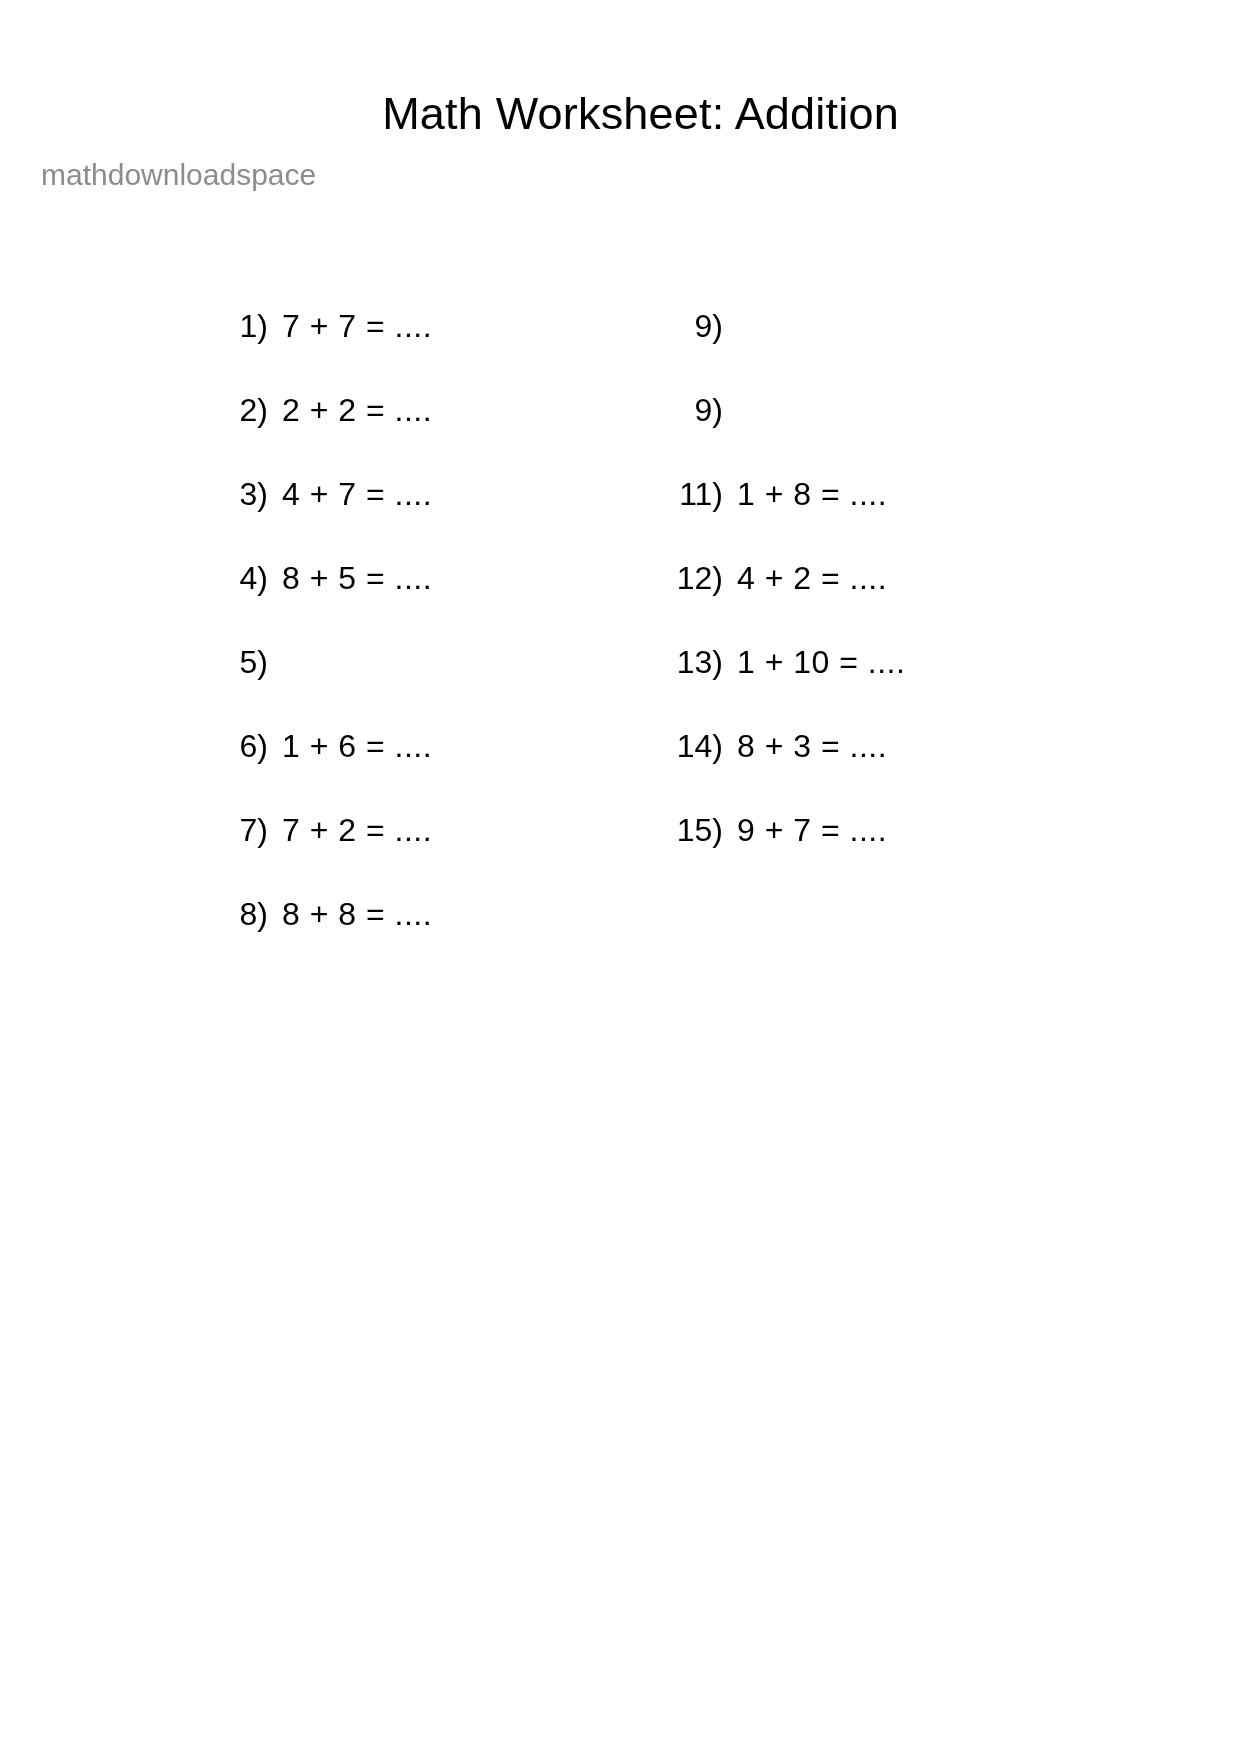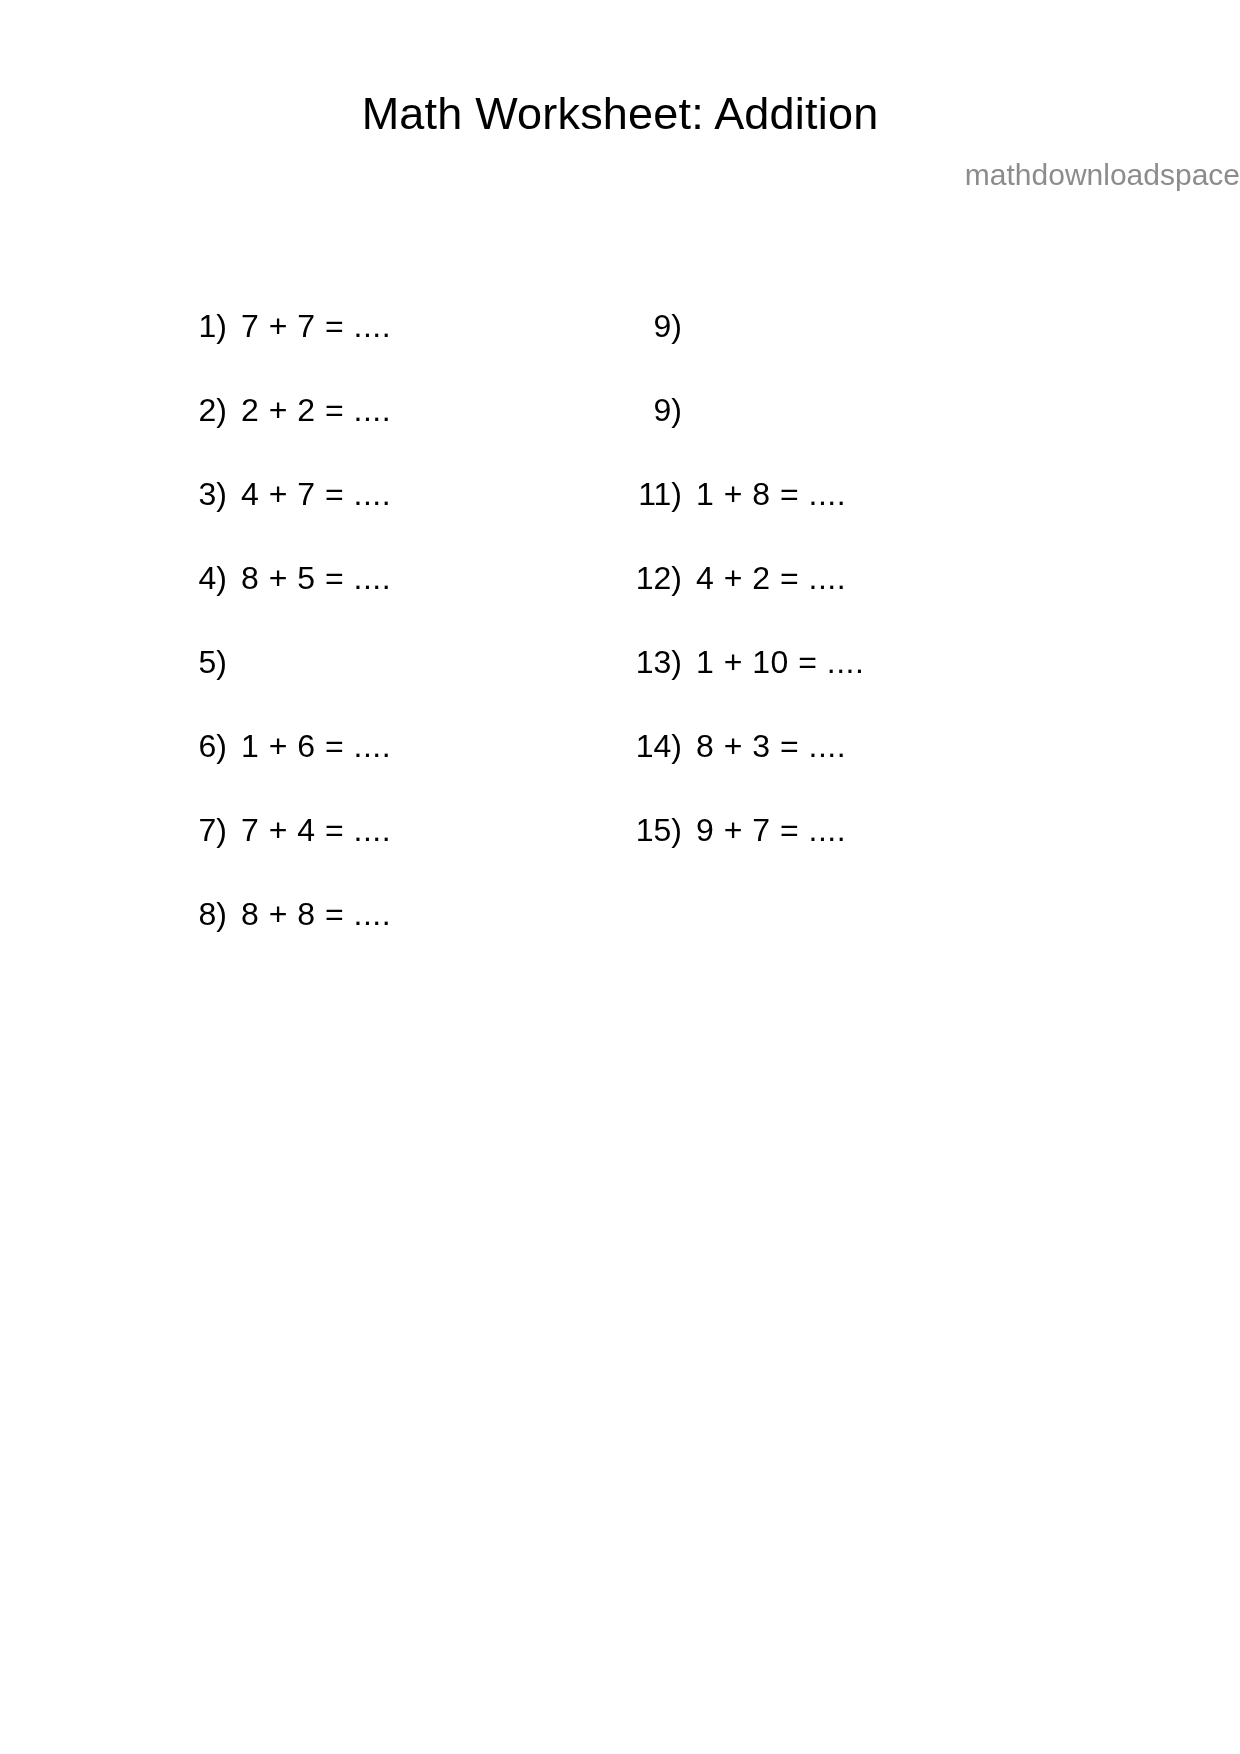--- a/index.html
+++ b/index.html
@@ -13,32 +13,33 @@
     font-family: "Liberation Sans", sans-serif;
     color: #000000;
     position: relative;
     overflow: hidden;
   }
   .page {
     width: 1240px;
     height: 1754px;
     position: relative;
     box-sizing: border-box;
+    padding-left: 41px;
   }
   .title {
     text-align: center;
     font-size: 45px;
     font-weight: 400;
     color: #000000;
     margin: 0;
     padding-top: 88px;
     letter-spacing: 0.2px;
   }
   .subtitle {
-    text-align: right;
+    text-align: left;
     font-size: 30px;
     font-weight: 400;
     color: #8c8c8c;
     margin: 0;
     padding-top: 18px;
   }
   .problems {
     margin-top: 92px;
     padding-left: 175px;
     display: flex;
@@ -106,21 +107,21 @@
       </div>
       <div class="problem">
         <span class="num">5)</span>
       </div>
       <div class="problem">
         <span class="num">6)</span>
         <span class="expr">1 + 6 = ....</span>
       </div>
       <div class="problem">
         <span class="num">7)</span>
-        <span class="expr">7 + 4 = ....</span>
+        <span class="expr">7 + 2 = ....</span>
       </div>
       <div class="problem">
         <span class="num">8)</span>
         <span class="expr">8 + 8 = ....</span>
       </div>
     </div>
 
     <div class="column right">
       <div class="problem wide">
         <span class="num">9)</span>

